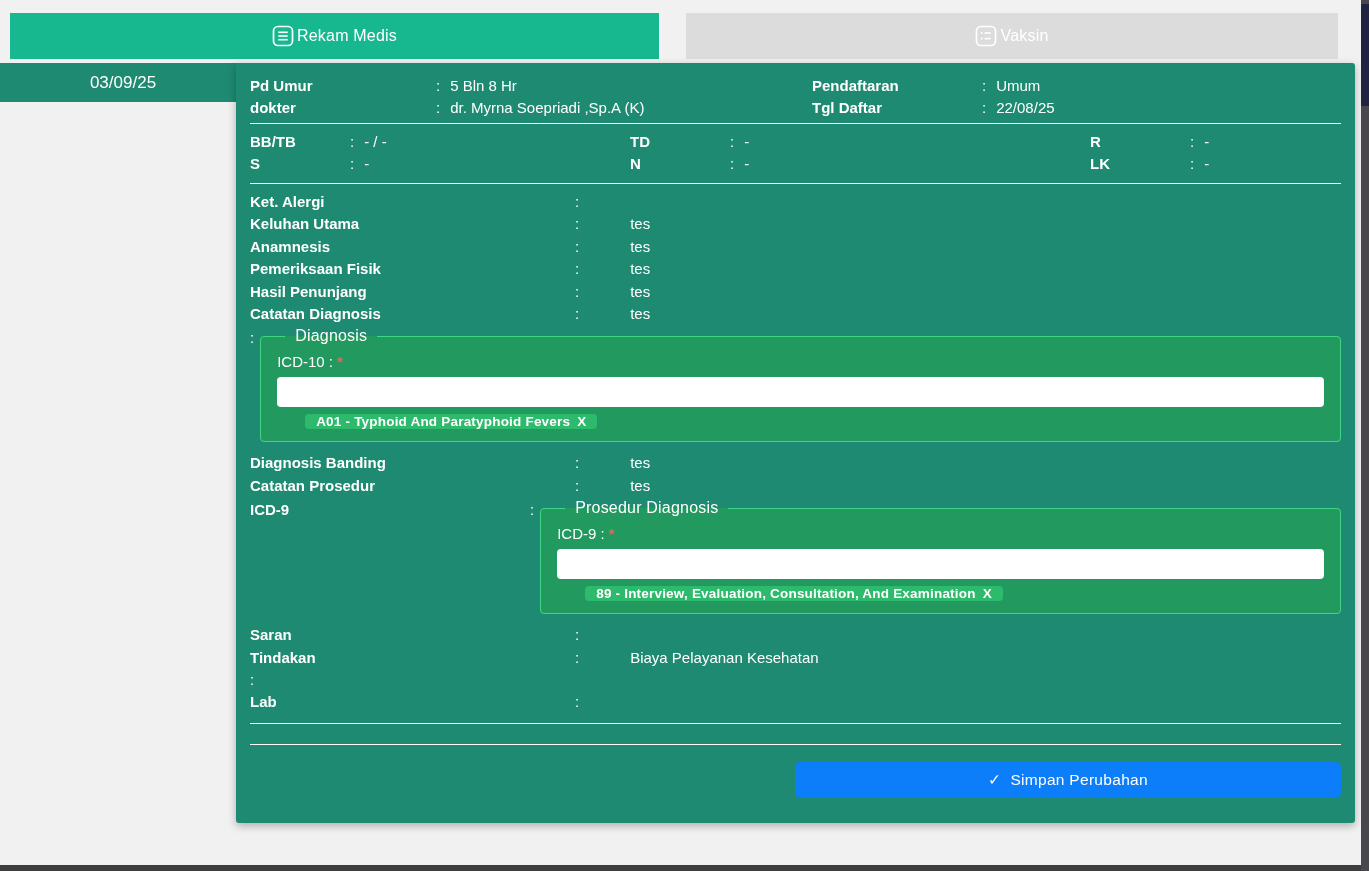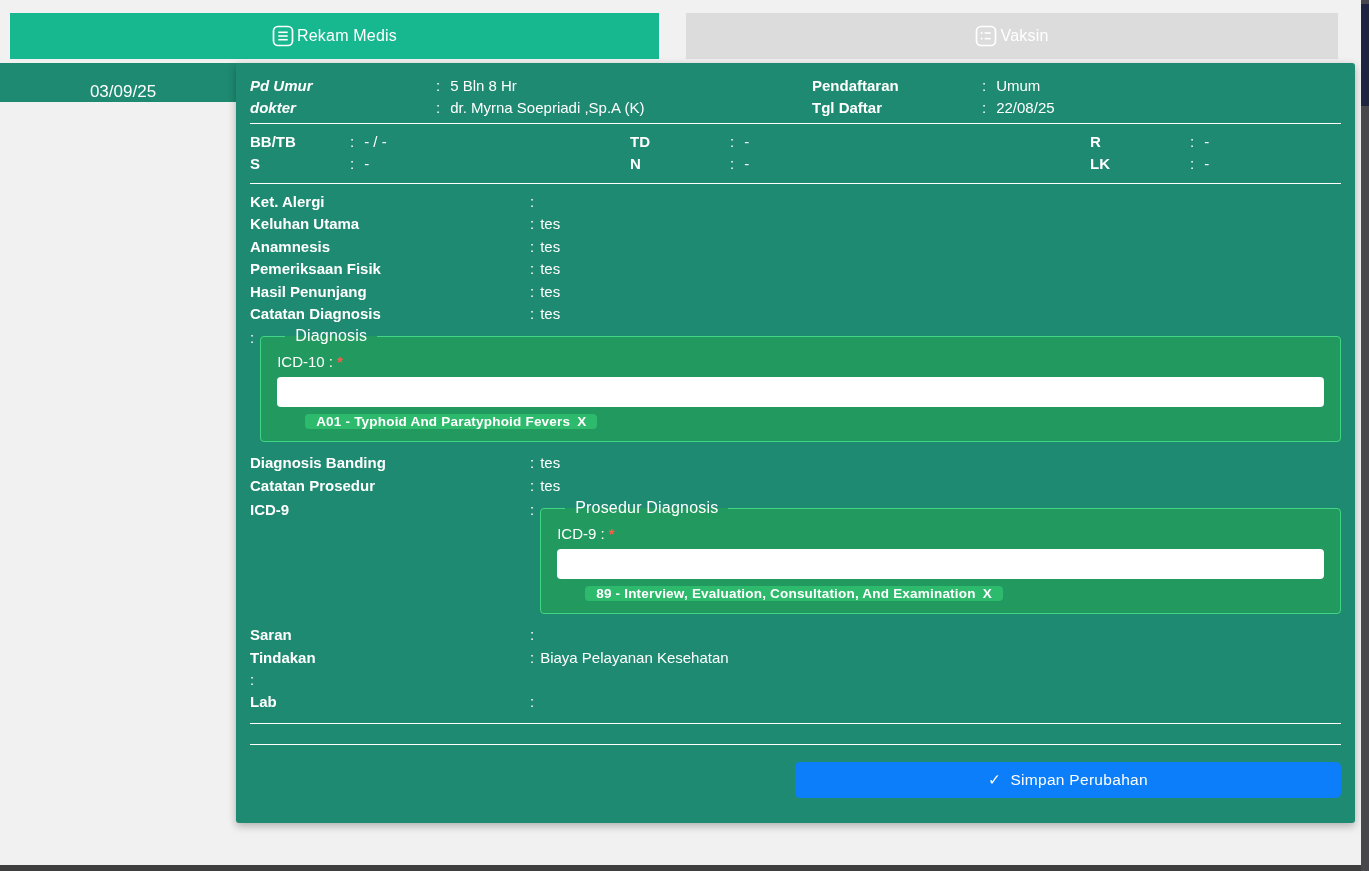--- a/index.html
+++ b/index.html
@@ -20,21 +20,21 @@
     letter-spacing: .2px;
   }
   .tab-active   { left: 10px;  width: 649px; background: #17b890; }
   .tab-inactive { left: 686px; width: 652px; background: #dcdcdc; }
   .tab svg { display: block; }
 
   
   .date-cell {
     position: absolute; left: 0; top: 63px; width: 246px; height: 39px;
     background: #1e8a71; color: #fff;
-    display: flex; align-items: flex-end; justify-content: center;
+    display: flex; align-items: center; justify-content: center;
     font-size: 17px; cursor: pointer;
   }
 
   
   .panel {
     position: absolute; left: 236px; top: 63px; width: 1119px; height: 760px;
     background: #1e8a71; color: #fff;
     border-radius: 0 3px 3px 3px;
     box-shadow: 0 3px 8px rgba(0,0,0,.28);
     padding: 12px 14px 17px 14px;
@@ -43,35 +43,35 @@
 
   .kv { display: flex; align-items: baseline; line-height: 22px; }
   .kv .k { font-weight: 700; }
   .kv .c { flex: 0 0 auto; }
   .kv .v { margin-left: 10px; white-space: pre; }
 
   
   .p-header { display: flex; }
   .hcol-left  { width: 562px; }
   .hcol-right { flex: 1; }
-  .hcol-left  .k { width: 186px; font-style: italic; }
+  .hcol-left  .k { width: 186px; }
   .hcol-right .k { width: 170px; }
 
   hr.sep { border: none; border-top: 1px solid #ffffff; margin: 4px 0; }
 
   
   .vitals {
     display: grid; grid-template-columns: 380px 460px 1fr;
     padding: 3px 0 4px 0;
   }
   .vitals .k { width: 100px; }
 
   
   .records { margin-top: 7px; }
-  .rrow { display: flex; align-items: flex-end; line-height: 22.4px; }
+  .rrow { display: flex; align-items: flex-end; line-height: 22.4px; gap: 45px; }
   .rlabel { width: 280px; font-weight: 700; flex: 0 0 auto; }
   .rcolon { flex: 0 0 auto; }
   .rvalue { margin-left: 6px; }
 
   
   .rrow-fs { display: flex; align-items: flex-start; margin: 2px 0 10px 0; }
   .rrow-fs .rlabel { line-height: 22px; }
   .rrow-fs .rcolon { line-height: 22px; }
   fieldset.diag {
     flex: 1; margin-left: 6px;

